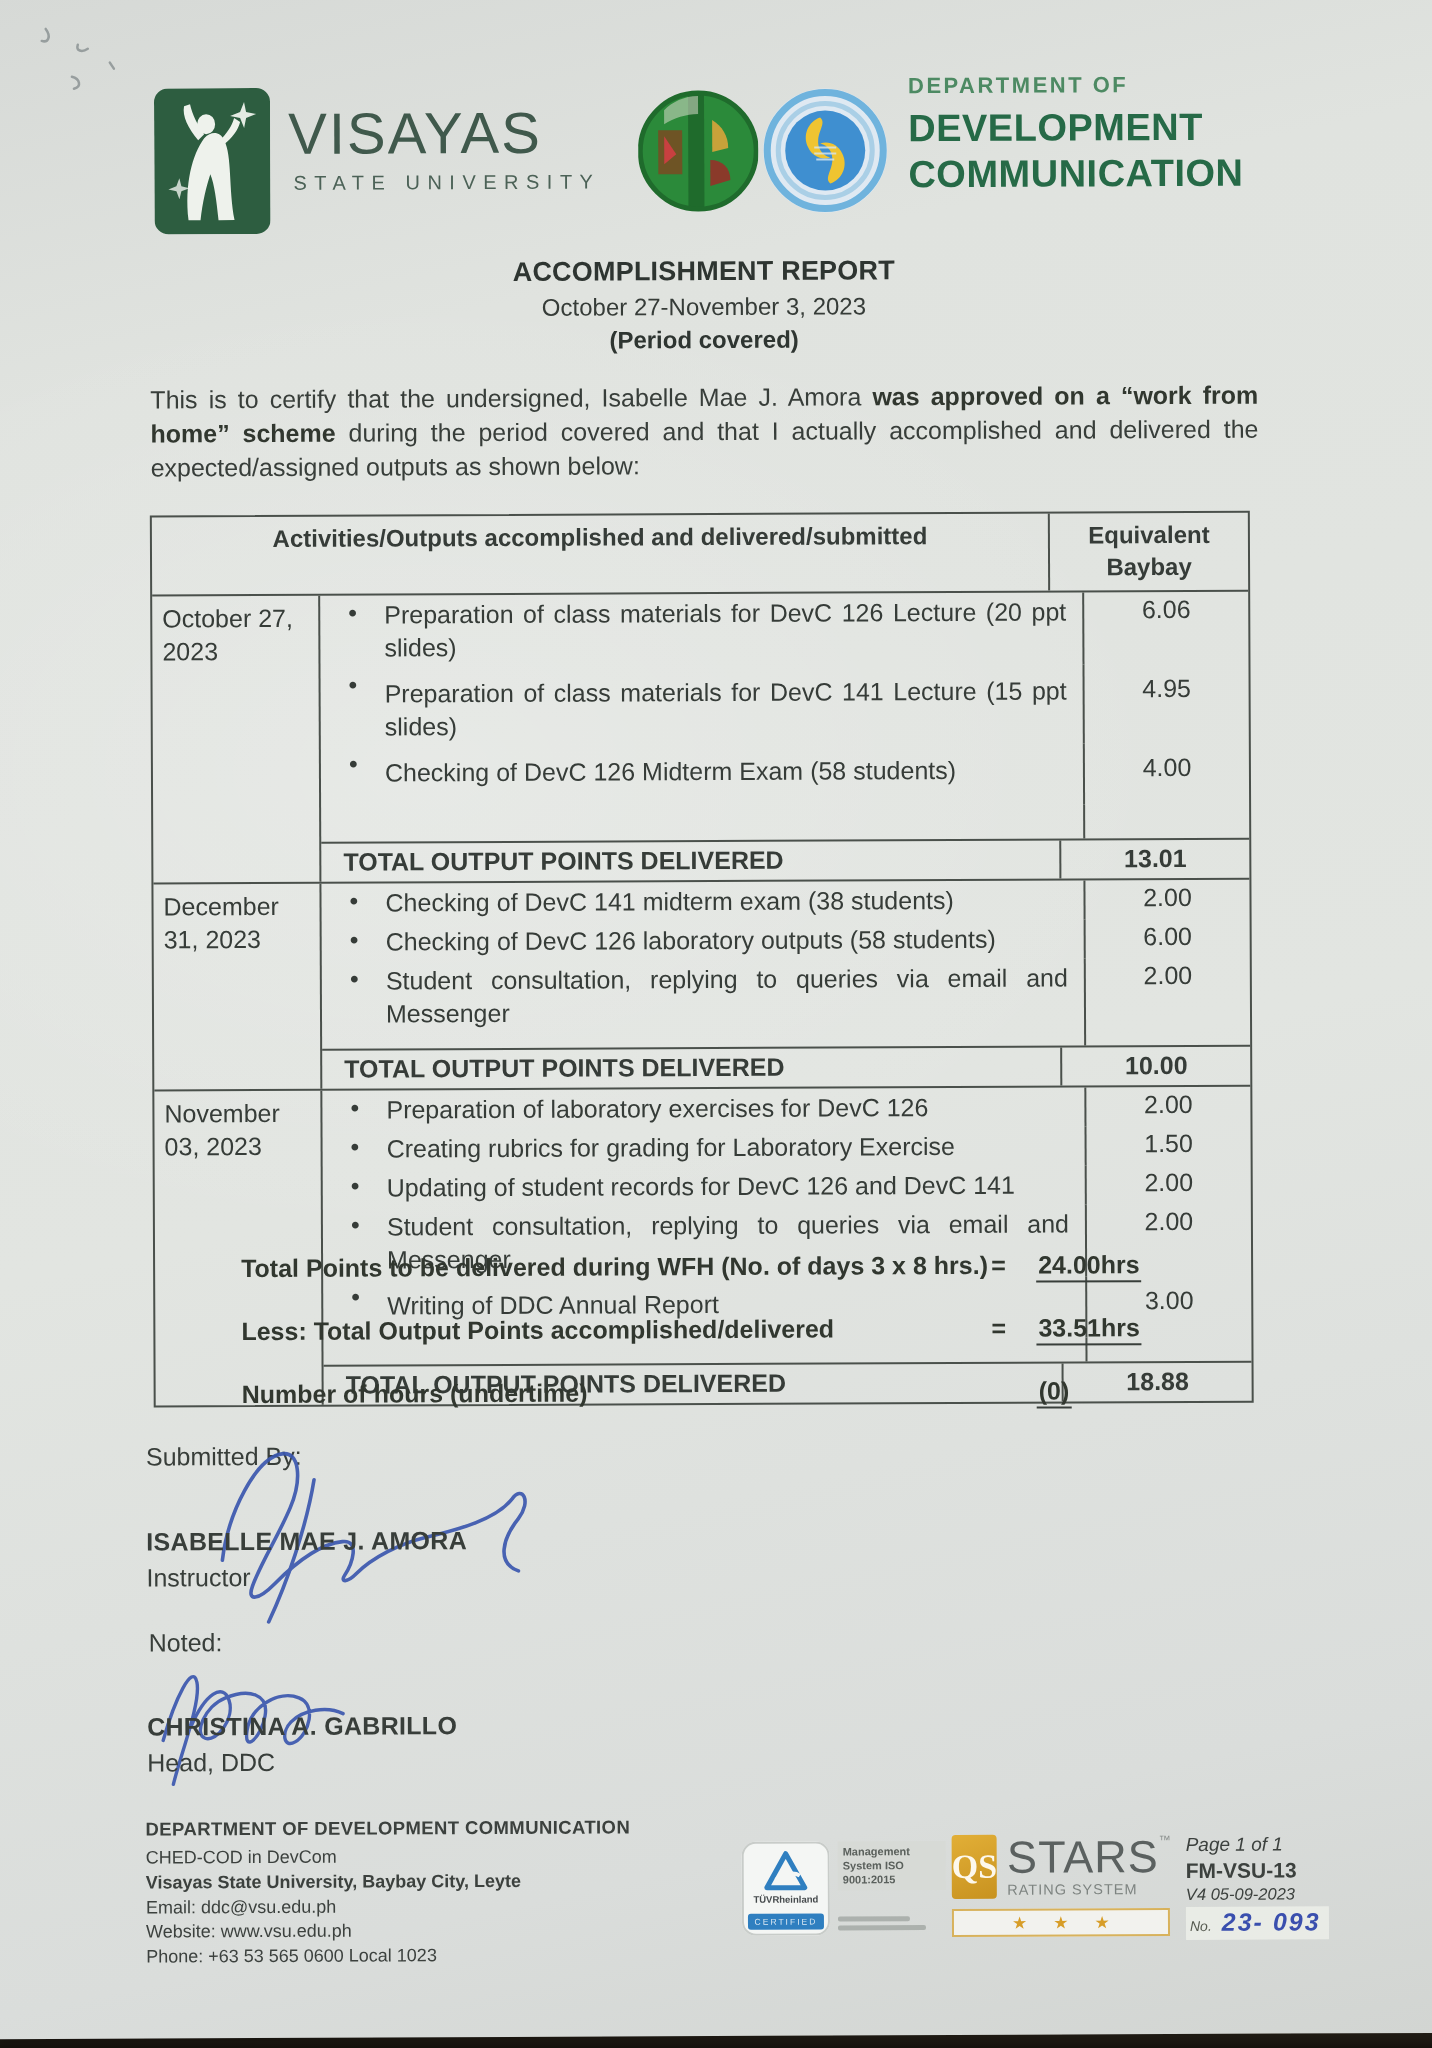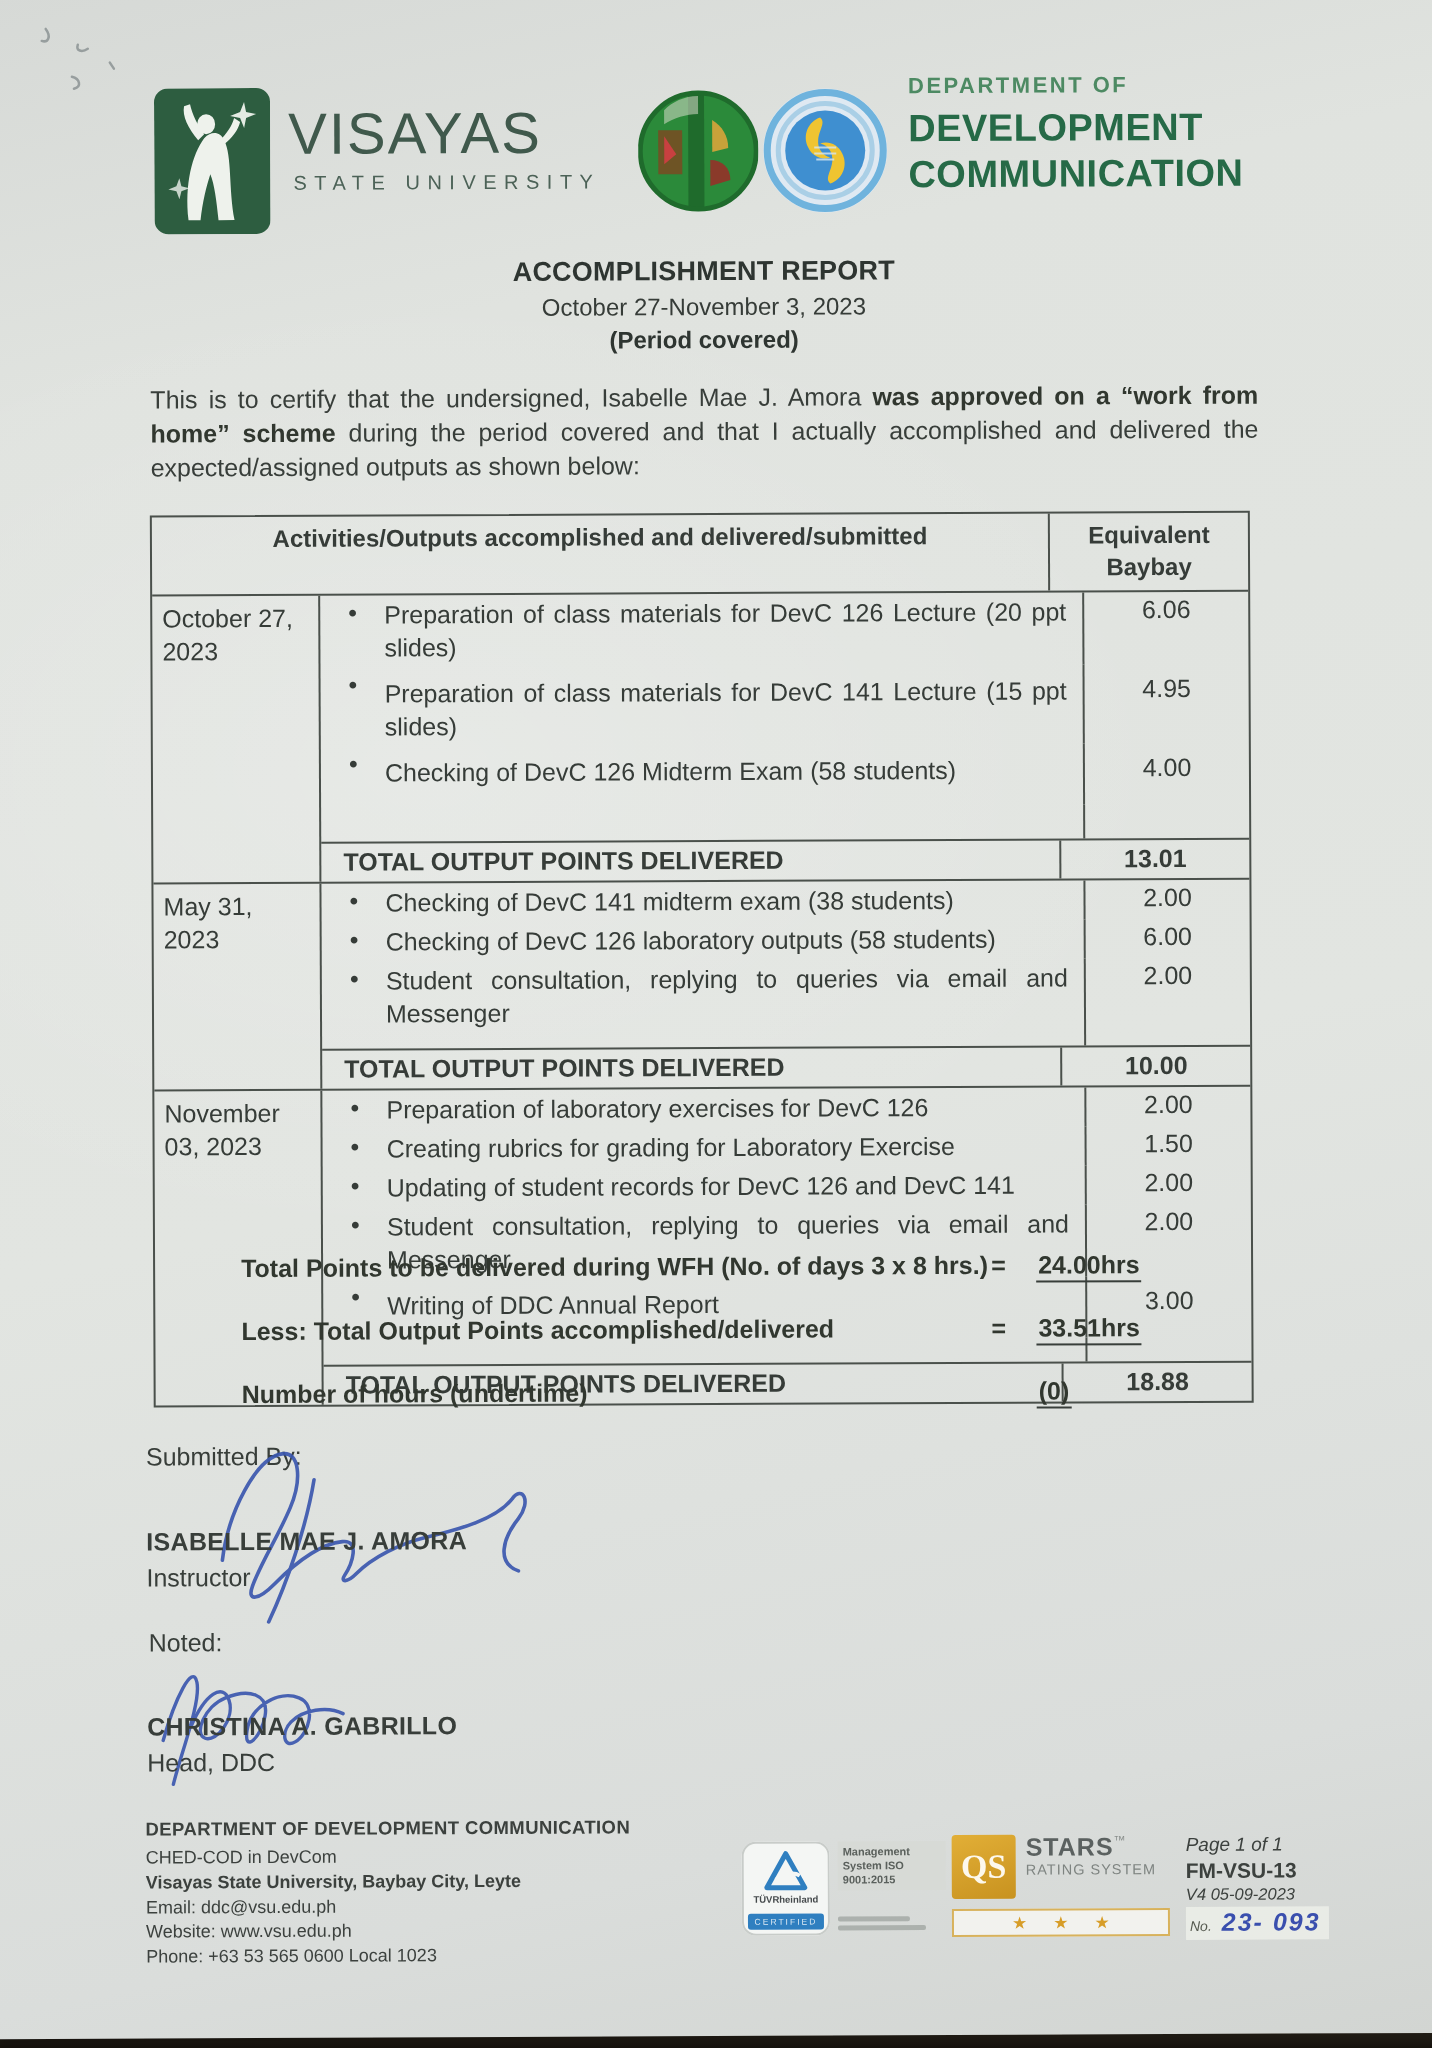--- a/index.html
+++ b/index.html
@@ -94,21 +94,21 @@
   .tuv-side{left:842px;top:1852px;width:108px;}
   .tuv-sys{background:#d7dad6;color:#5a605c;font-size:11px;line-height:1.25;padding:4px 5px;font-weight:600;}
   .tuv-id-bars{margin-top:26px;}
   .tuv-id-bars div{height:5px;background:#9aa09b;margin-bottom:4px;border-radius:2px;opacity:.7;}
   .qs-wrap{left:956px;top:1846px;width:218px;}
   .qs-top{display:flex;align-items:flex-start;}
   .qs-box{width:64px;height:64px;background:linear-gradient(160deg,#e2af37,#c8921f);border-radius:4px;
     color:#fdf8ec;font-family:"Liberation Serif",serif;font-size:34px;font-weight:700;
     display:flex;align-items:center;justify-content:center;}
   .qs-right{margin-left:10px;line-height:1;}
-  .qs-name{font-size:25px;font-weight:700;color:#5b6160;letter-spacing:1px;}
+  .qs-name{font-size:45px;font-weight:400;color:#5b6160;letter-spacing:1px;}
   .qs-tm{font-size:12px;vertical-align:top;color:#8a8f8d;}
   .qs-sub{font-size:14.5px;color:#7e8481;letter-spacing:1px;margin-top:3px;}
   .qs-stars{margin-top:10px;border:2px solid #d8b25c;background:#f2f2ee;height:24px;
     display:flex;align-items:center;justify-content:center;gap:26px;color:#d79d28;font-size:17px;}
   .page-info{left:1190px;top:1846px;color:#3c413e;}
   .page-line1{font-size:19px;font-style:italic;}
   .page-line2{font-size:21px;font-weight:700;margin-top:3px;}
   .page-line3{font-size:16.5px;font-style:italic;margin-top:2px;}
   .page-no{margin-top:3px;background:rgba(235,237,232,.9);display:inline-block;padding:1px 8px 3px 4px;}
   .page-no .lbl{font-size:14px;font-style:italic;color:#55594f;margin-right:10px;}
@@ -202,21 +202,21 @@
             <div class="item-pts"></div>
         </div>
         <div class="total-row">
           <div class="total-label">TOTAL OUTPUT POINTS DELIVERED</div>
           <div class="total-pts">13.01</div>
         </div>
       </div>
     </div>
 
     <div class="block">
-      <div class="date-cell">May 31, 2023</div>
+      <div class="date-cell">December 31, 2023</div>
       <div class="block-main">
         <div class="item-row">
           <div class="item-text">Checking of DevC 141 midterm exam (38 students)</div>
           <div class="item-pts">2.00</div>
         </div>
         <div class="item-row">
           <div class="item-text">Checking of DevC 126 laboratory outputs (58 students)</div>
           <div class="item-pts">6.00</div>
         </div>
         <div class="item-row">

